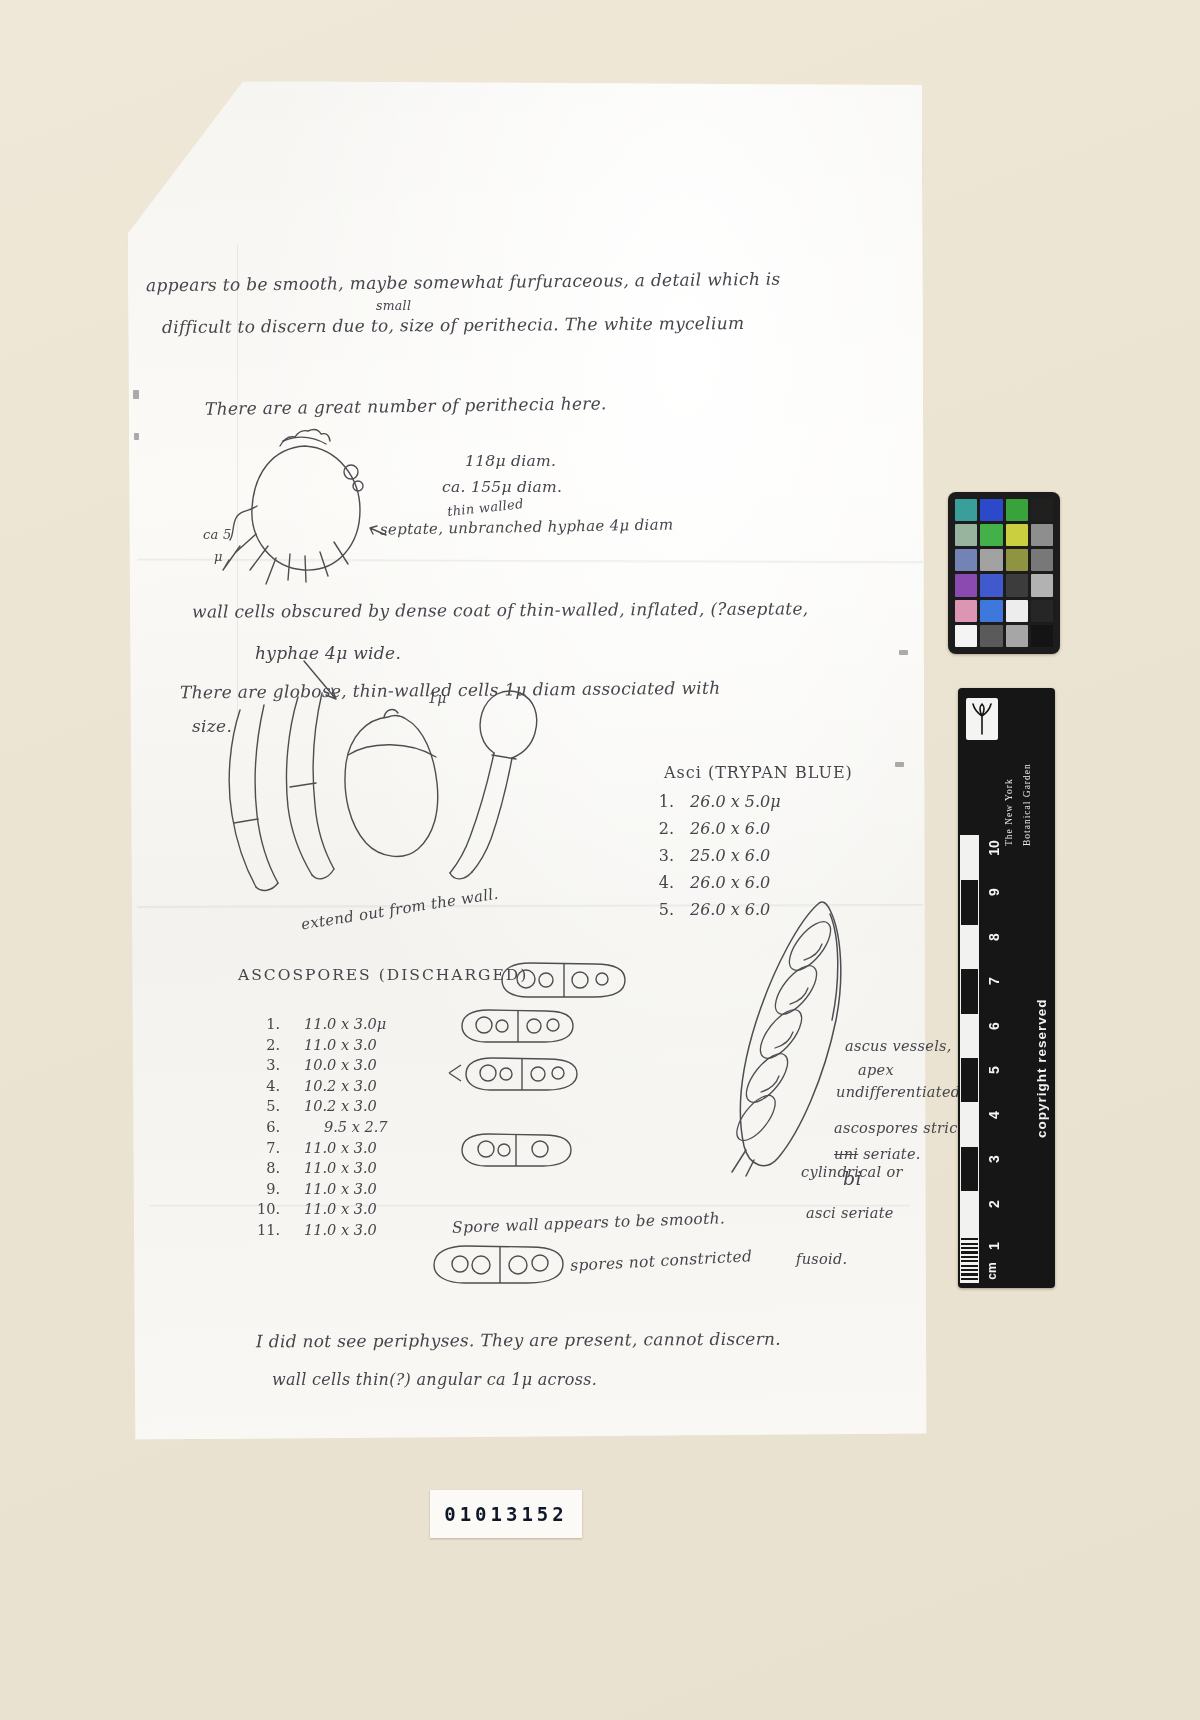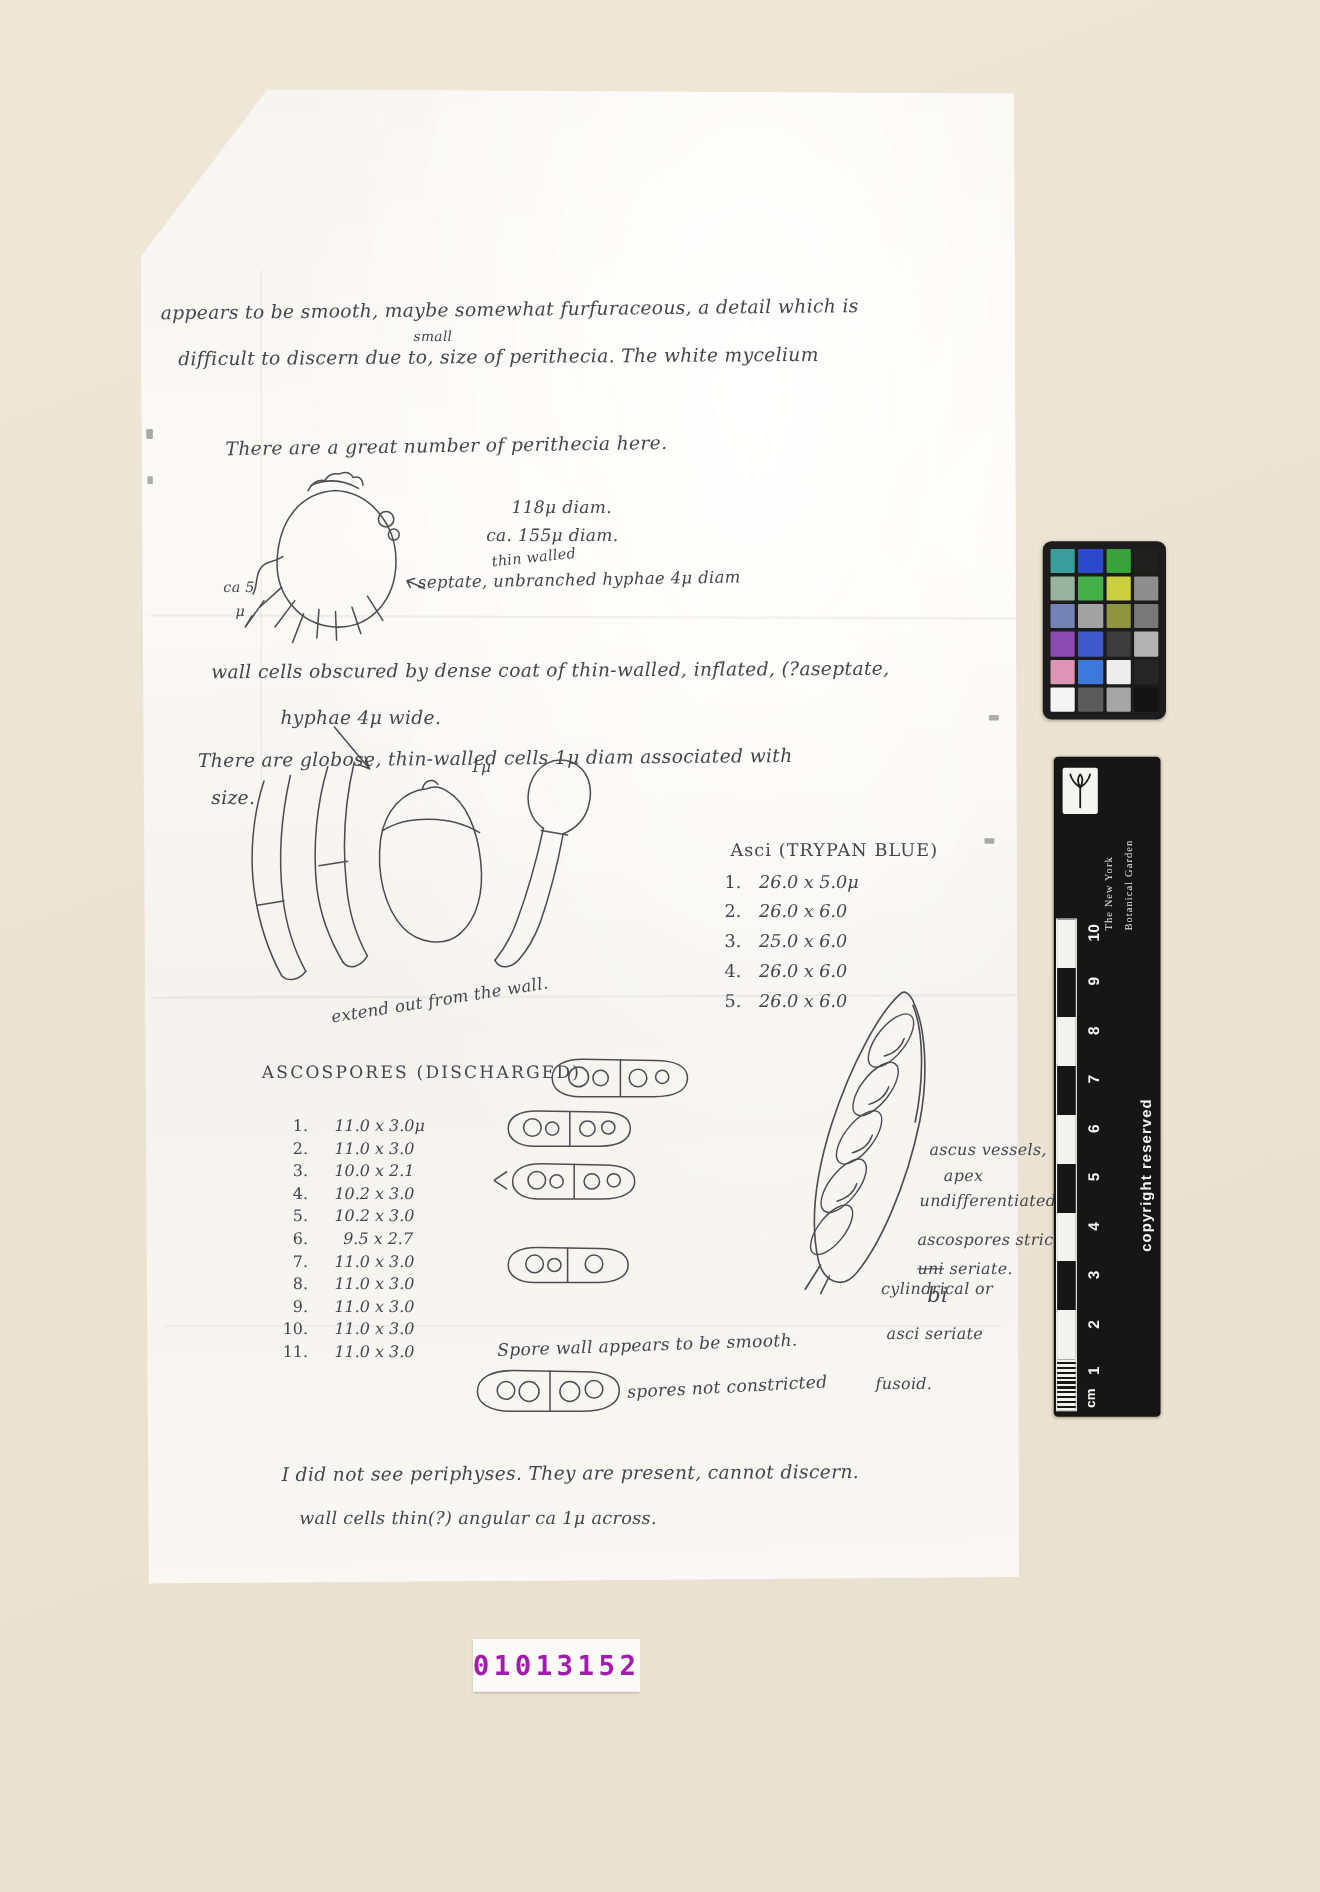--- a/index.html
+++ b/index.html
@@ -56,21 +56,21 @@
       font-family:"Liberation Sans",sans-serif;font-weight:bold;font-size:14px;
       transform:rotate(-90deg);}
   .cmlabel{position:absolute;left:25px;top:576px;color:#f4f4f2;
       font-family:"Liberation Sans",sans-serif;font-weight:bold;font-size:12px;
       transform:rotate(-90deg);}
   
   .barcode{position:absolute;left:430px;top:1490px;width:152px;height:48px;
       background:#fbfaf6;box-shadow:0 1px 2px rgba(80,70,50,.3);
       display:flex;align-items:center;justify-content:center;}
   .barcode span{font-family:"DejaVu Sans Mono",monospace;font-weight:bold;
-      font-size:25px;letter-spacing:4px;color:#a21caf;}
+      font-size:19px;letter-spacing:4px;color:#0f172a;}
   
   .stamp{position:absolute;left:48px;top:1532px;}
 </style>
 </head>
 <body>
 
 <div class="scan">
 
   <div class="page"></div>
 
@@ -168,33 +168,33 @@
     <div class="lrow" style="height:20.6px">
         <span class="lnum" style="width:32px">1.</span>
         <span class="lval" style="margin-left:24px">11.0 x 3.0μ</span>
       </div>
     <div class="lrow" style="height:20.6px">
         <span class="lnum" style="width:32px">2.</span>
         <span class="lval" style="margin-left:24px">11.0 x 3.0</span>
       </div>
     <div class="lrow" style="height:20.6px">
         <span class="lnum" style="width:32px">3.</span>
-        <span class="lval" style="margin-left:24px">10.0 x 2.1</span>
+        <span class="lval" style="margin-left:24px">10.0 x 3.0</span>
       </div>
     <div class="lrow" style="height:20.6px">
         <span class="lnum" style="width:32px">4.</span>
         <span class="lval" style="margin-left:24px">10.2 x 3.0</span>
       </div>
     <div class="lrow" style="height:20.6px">
         <span class="lnum" style="width:32px">5.</span>
         <span class="lval" style="margin-left:24px">10.2 x 3.0</span>
       </div>
     <div class="lrow" style="height:20.6px">
         <span class="lnum" style="width:32px">6.</span>
-        <span class="lval" style="margin-left:32px">9.5 x 2.7</span>
+        <span class="lval" style="margin-left:44px">9.5 x 2.7</span>
       </div>
     <div class="lrow" style="height:20.6px">
         <span class="lnum" style="width:32px">7.</span>
         <span class="lval" style="margin-left:24px">11.0 x 3.0</span>
       </div>
     <div class="lrow" style="height:20.6px">
         <span class="lnum" style="width:32px">8.</span>
         <span class="lval" style="margin-left:24px">11.0 x 3.0</span>
       </div>
     <div class="lrow" style="height:20.6px">

